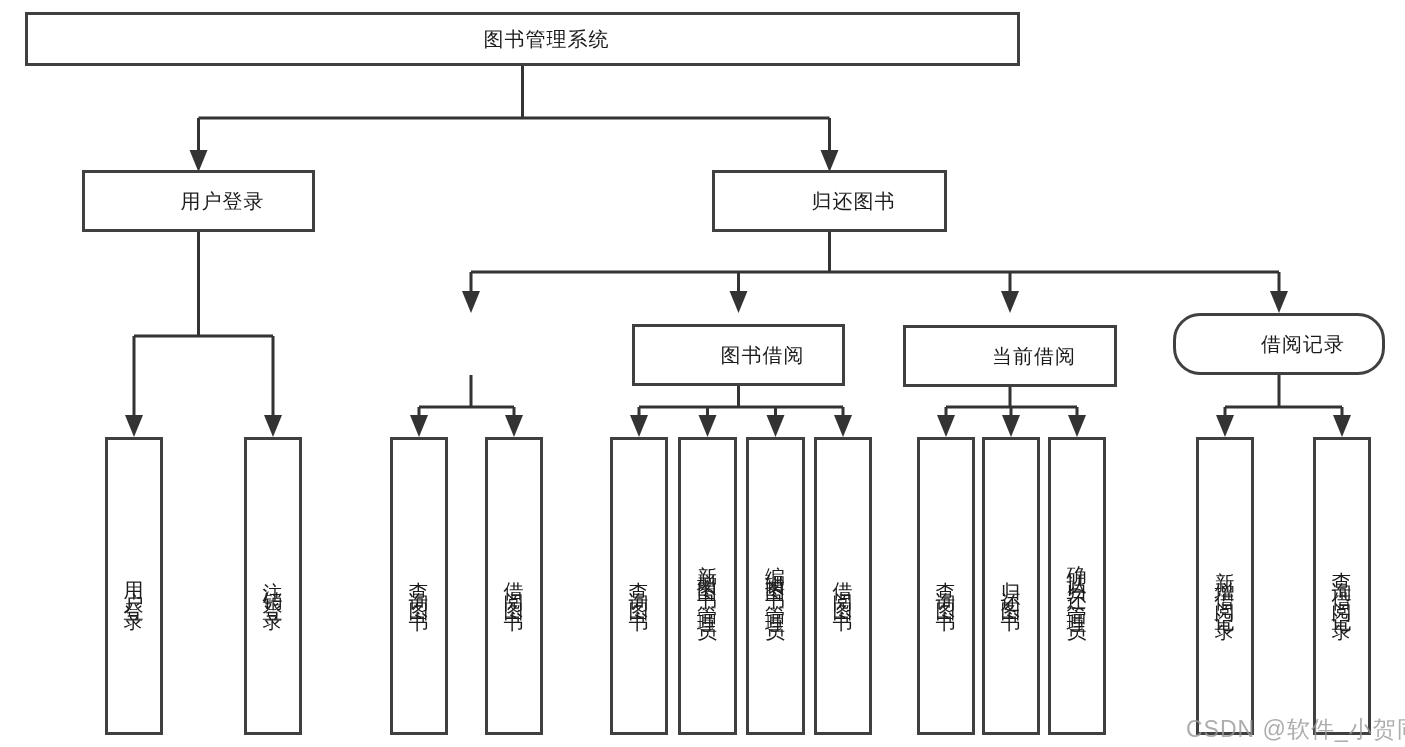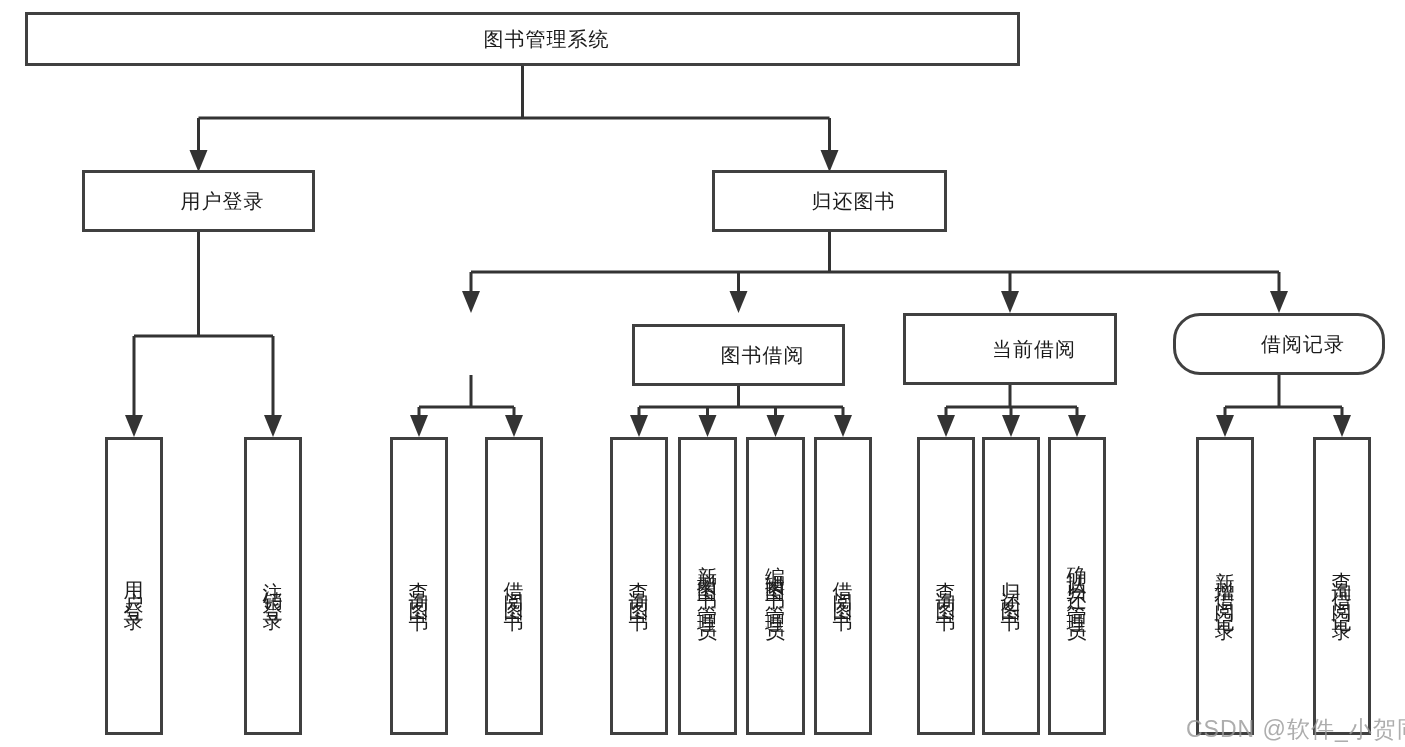--- a/index.html
+++ b/index.html
@@ -48,21 +48,21 @@
     line-height: 1;
     font-size: 20px;
     white-space: nowrap;
   }
   
   .b-root  { left: 25px;   top: 12px;  width: 995px; height: 54px; }
   .b-user  { left: 82px;   top: 170px; width: 233px; height: 62px; }
   .b-mgmt  { left: 712px;  top: 170px; width: 235px; height: 62px; }
   .b-g0    { left: 362px;  top: 313px; width: 218px; height: 62px; }
   .b-g1    { left: 632px;  top: 324px; width: 213px; height: 62px; }
-  .b-g2    { left: 903px;  top: 313px; width: 214px; height: 72px; }
+  .b-g2    { left: 903px;  top: 325px; width: 214px; height: 62px; }
   .b-g3    { left: 1173px; top: 313px; width: 212px; height: 62px; border-radius: 27px; }
   
   .v-u0   { left: 105px; }
   .v-u1   { left: 244px; }
   .v-g0c0 { left: 390px; }
   .v-g0c1 { left: 485px; }
   .v-g1c0 { left: 610px; }
   .v-g1c1 { left: 678px; width: 59px; }
   .v-g1c2 { left: 746px; width: 59px; }
   .v-g1c3 { left: 814px; }

